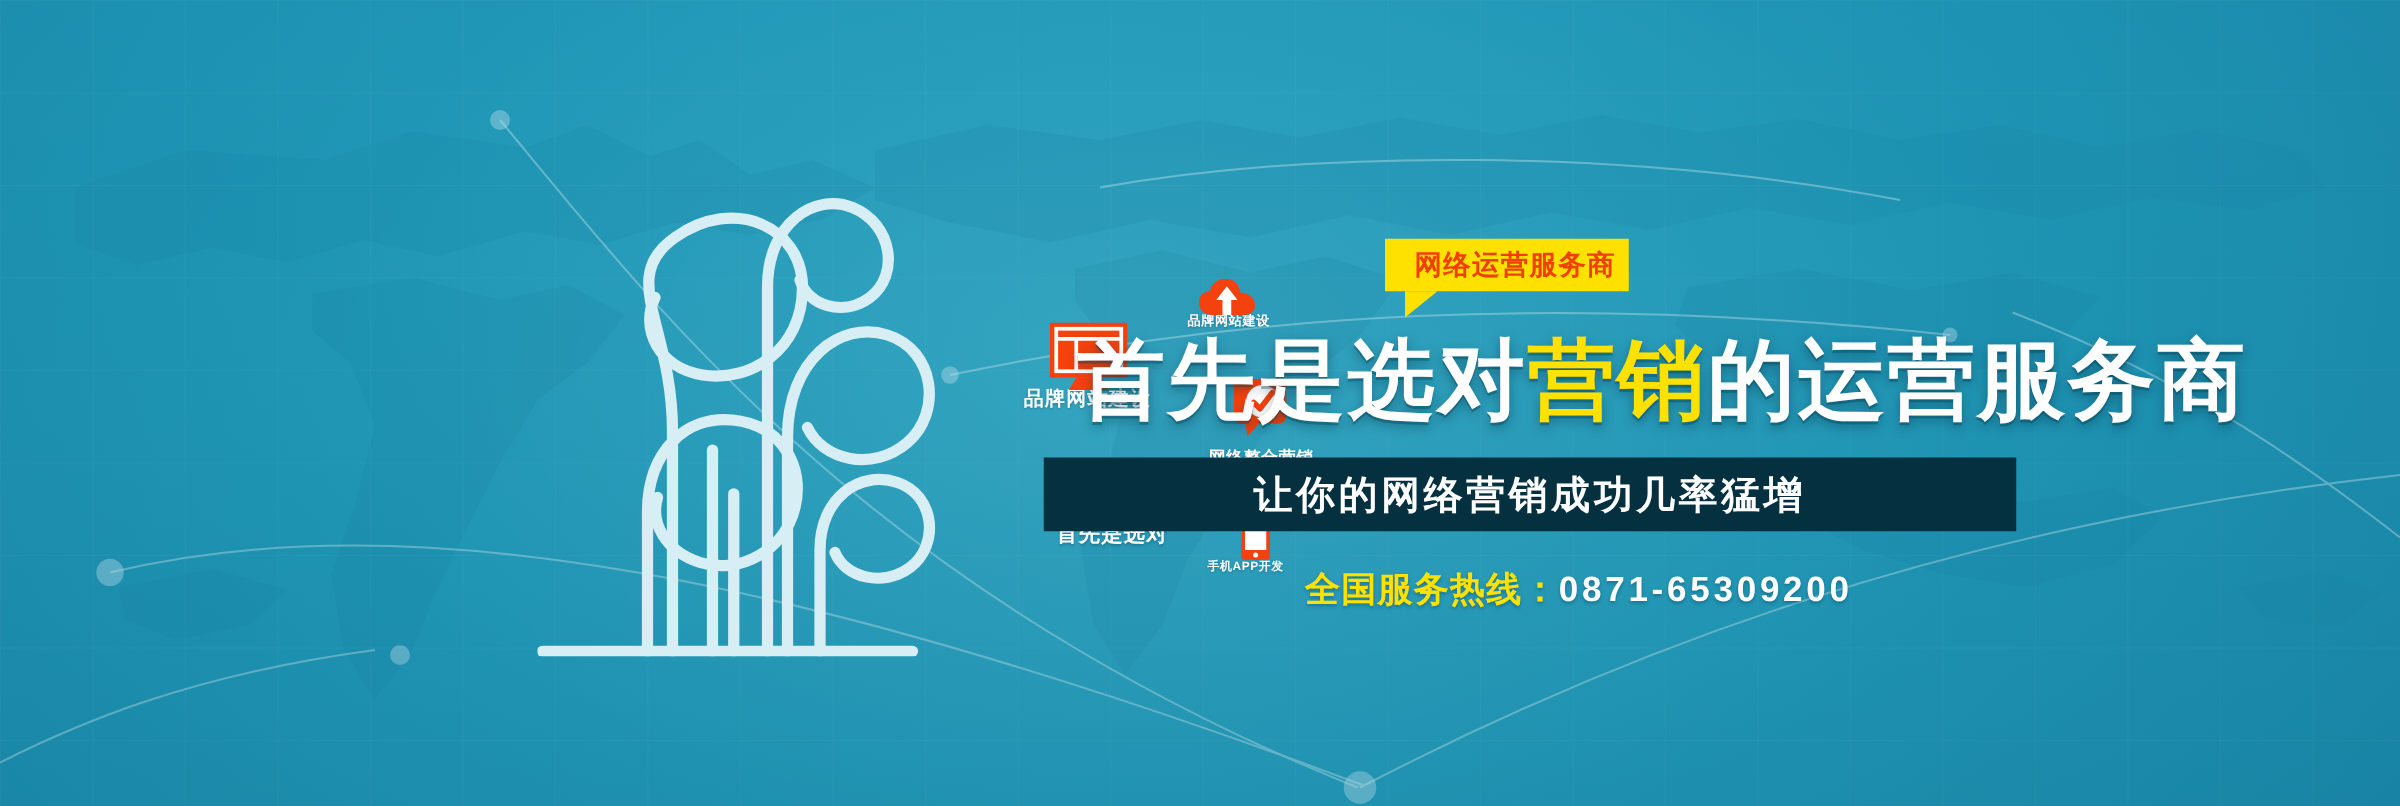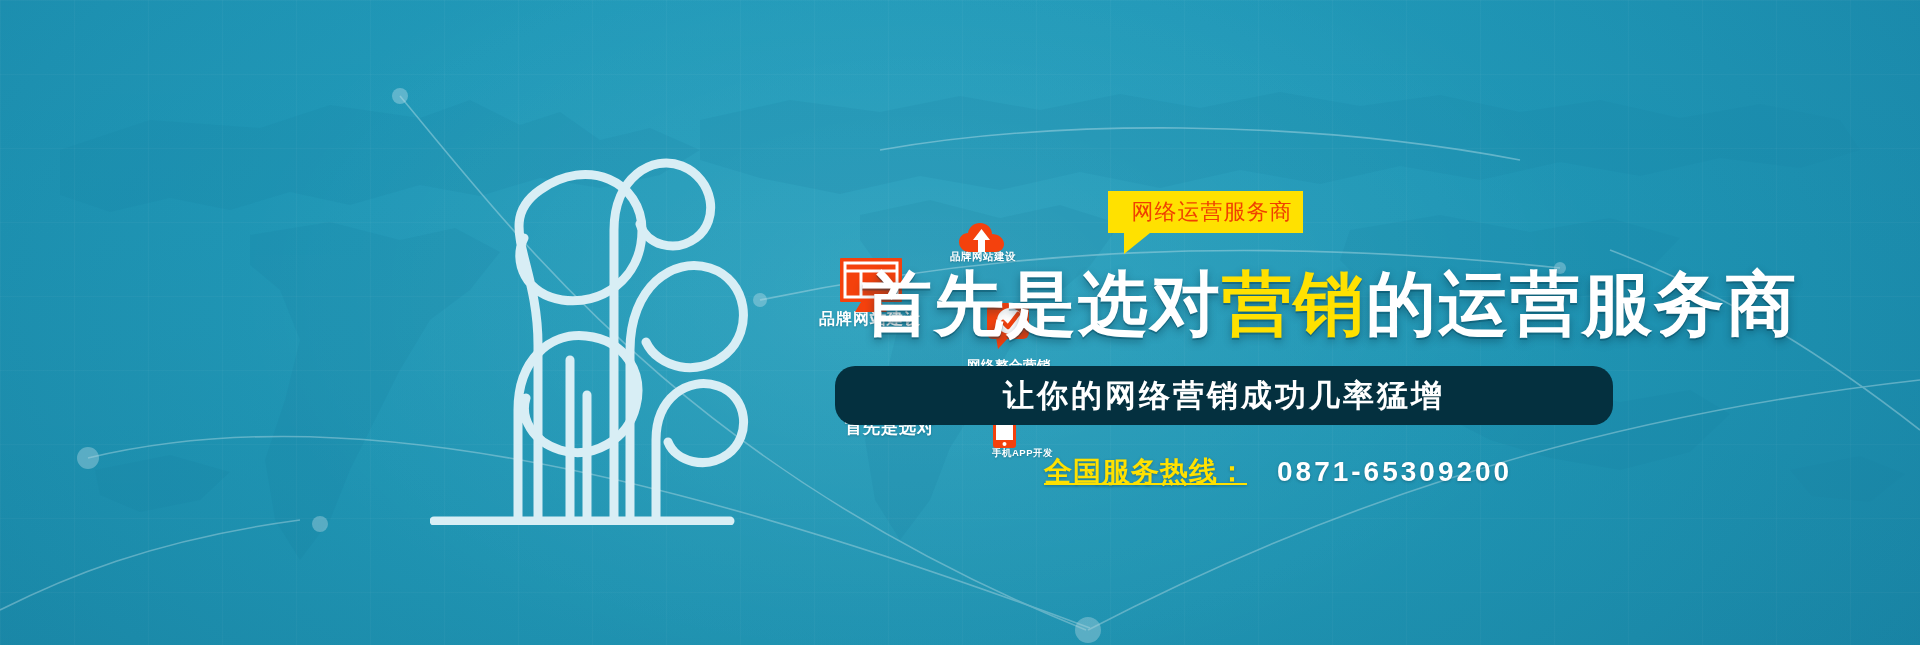--- a/index.html
+++ b/index.html
@@ -64,21 +64,21 @@
     color: #ffffff;
     font-weight: bold;
     letter-spacing: 1px;
     white-space: nowrap;
     text-shadow: 0 1px 2px rgba(0,50,65,0.30);
   }
   .lbl-brand    { left: 389px; top: 199px;  font-size: 16px; }
   .lbl-baidu    { left: 415px; top: 306px;  font-size: 17px; }
   .lbl-ops      { left: 520px; top: 140px;  font-size: 10.5px; letter-spacing: 0.5px; }
   .lbl-mkt      { left: 537px; top: 247px;  font-size: 13.5px; letter-spacing: 0.5px; }
-  .lbl-app      { left: 562px; top: 337px;  font-size: 9.5px;  letter-spacing: 0.5px; }
+  .lbl-app      { left: 536px; top: 337px;  font-size: 9.5px;  letter-spacing: 0.5px; }
 
   .icon-box { position: absolute; }
   .ic-monitor { left: 410px; top: 148px; }
   .ic-baidu   { left: 425px; top: 265px; }
   .ic-cloud   { left: 529px; top: 113px; }
   .ic-check   { left: 557px; top: 193px; }
   .ic-phone   { left: 563px; top: 300px; }
 
   
   .tag {
@@ -90,21 +90,21 @@
     background: #ffe100;
   }
   .tag-text {
     position: absolute;
     inset: 0;
     display: flex;
     align-items: center;
     justify-content: center;
     color: #f04000;
     font-size: 22px;
-    font-weight: normal;
+    font-weight: bold;
     letter-spacing: 1px;
     padding-left: 13px;
   }
   .tag-tail {
     position: absolute;
     left: 16px;
     top: 42px;
     width: 0; height: 0;
     border-left: 0 solid transparent;
     border-right: 26px solid transparent;
@@ -131,42 +131,41 @@
   .subbar {
     position: absolute;
     left: 835px;
     top: 366px;
     width: 778px;
     height: 59px;
     background: #04303f;
     display: flex;
     align-items: center;
     justify-content: center;
-    border-radius: 20px;
   }
   .subbar-text {
     color: #ffffff;
     font-size: 31px;
     font-weight: bold;
     letter-spacing: 3px;
     white-space: nowrap;
   }
 
   .hotline {
     position: absolute;
     left: 1044px;
     top: 453px;
     white-space: nowrap;
     font-size: 28px;
     font-weight: bold;
     letter-spacing: 1px;
     text-shadow: 0 1px 3px rgba(0,45,62,0.35);
   }
-  .hotline .hot-label { color: #ffe100; text-decoration: underline; }
-  .hotline .hot-number { color: #ffffff; letter-spacing: 3px; margin-left: 30px; }
+  .hotline .hot-label { color: #ffe100; }
+  .hotline .hot-number { color: #ffffff; letter-spacing: 3px; }
 </style>
 </head>
 <body>
 
 <div id="banner">
 
   <svg class="bg-map" viewBox="0 0 1920 645" preserveAspectRatio="none">
     <g fill="#1b8cae" opacity="0.85">
       <path d="M60 150 L150 120 L260 128 L330 105 L420 118 L470 100 L520 125 L560 112
                L600 140 L650 128 L700 150 L660 175 L600 188 L540 178 L480 196 L420 185

